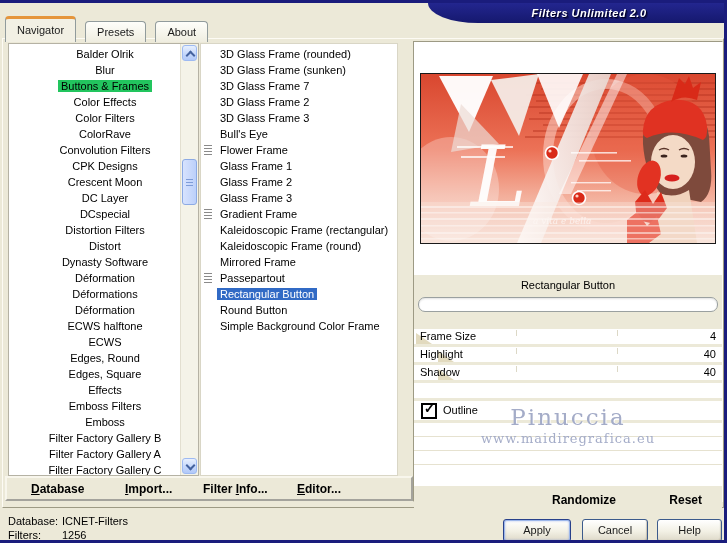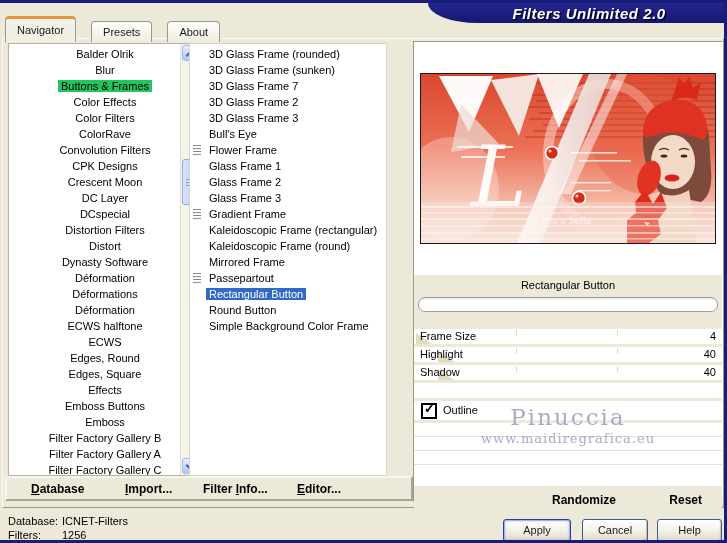--- a/index.html
+++ b/index.html
@@ -10,28 +10,28 @@
     font-family:"Liberation Sans",sans-serif;font-size:11px;color:#000;overflow:hidden;
   }
   
   .banner{
     position:absolute;top:0;left:428px;right:0;height:20px;
     background:linear-gradient(#23268F,#15186E);
     border-bottom-left-radius:55px 22px;
     display:flex;align-items:center;justify-content:center;
   }
   .banner-title{
-    color:#fff;font-weight:bold;font-style:italic;font-size:15px;letter-spacing:.5px;
+    color:#fff;font-weight:bold;font-style:italic;font-size:11px;letter-spacing:.5px;
     text-shadow:1px 1px 0 #00002A, 2px 2px 0 rgba(0,0,42,.4);
     padding-left:26px;
   }
   
   .tabs{position:absolute;top:13px;left:5px;display:flex;align-items:flex-end;z-index:5;}
   .tab{
-    position:relative;height:20px;line-height:20px;padding:0 11px;margin-right:15px;
+    position:relative;height:20px;line-height:20px;padding:0 11px;margin-right:9px;
     background:linear-gradient(#FEFEFA,#EFEDE0);
     border:1px solid #919B9C;border-bottom:none;border-radius:4px 4px 0 0;
     color:#1A1A1A;cursor:default;
   }
   .tab.active{
     height:23px;line-height:22px;background:#F2F0E4;
     border-top:3px solid #E5953B;z-index:6;
   }
   
   .tab-page{
@@ -64,21 +64,21 @@
     position:absolute;left:1px;top:115px;width:15px;height:46px;border-radius:3px;
     background:linear-gradient(90deg,#D7E3FE,#BCD0FA);
     border:1px solid #8CAAE4;box-sizing:border-box;
   }
   .sb-thumb:after{
     content:"";position:absolute;left:3px;top:19px;width:7px;height:8px;
     background:repeating-linear-gradient(#7E9CD8 0 1px,transparent 1px 3px);
   }
   
   .filter-list{
-    position:absolute;left:189px;top:40px;width:198px;height:433px;
+    position:absolute;left:200px;top:40px;width:198px;height:433px;
     background:#fff;border:1px solid #D9D6C6;box-sizing:border-box;overflow:hidden;
   }
   .flt-row{height:16px;line-height:16px;white-space:nowrap;position:relative;padding-left:16px;}
   .flt-row .label{padding:0 3px;}
   .flt-row.selected .label{background:#316AC5;color:#fff;}
   .preset-icon{
     position:absolute;left:3px;top:3px;width:8px;height:10px;
     background:repeating-linear-gradient(#8A8A8A 0 1px,transparent 1px 3px);
   }
   
@@ -187,21 +187,21 @@
         <div class="cat-row"><span>Distort</span></div>
         <div class="cat-row"><span>Dynasty Software</span></div>
         <div class="cat-row"><span>Déformation</span></div>
         <div class="cat-row"><span>Déformations</span></div>
         <div class="cat-row"><span>Déformation</span></div>
         <div class="cat-row"><span>ECWS halftone</span></div>
         <div class="cat-row"><span>ECWS</span></div>
         <div class="cat-row"><span>Edges, Round</span></div>
         <div class="cat-row"><span>Edges, Square</span></div>
         <div class="cat-row"><span>Effects</span></div>
-        <div class="cat-row"><span>Emboss Buttons</span></div>
+        <div class="cat-row"><span>Emboss Filters</span></div>
         <div class="cat-row"><span>Emboss</span></div>
         <div class="cat-row"><span>Filter Factory Gallery B</span></div>
         <div class="cat-row"><span>Filter Factory Gallery A</span></div>
         <div class="cat-row"><span>Filter Factory Gallery C</span></div>
       </div>
     <div class="scrollbar">
       <div class="sb-btn sb-up">
           <span class="chev"></span>
         </div>
       <div class="sb-thumb"></div>

